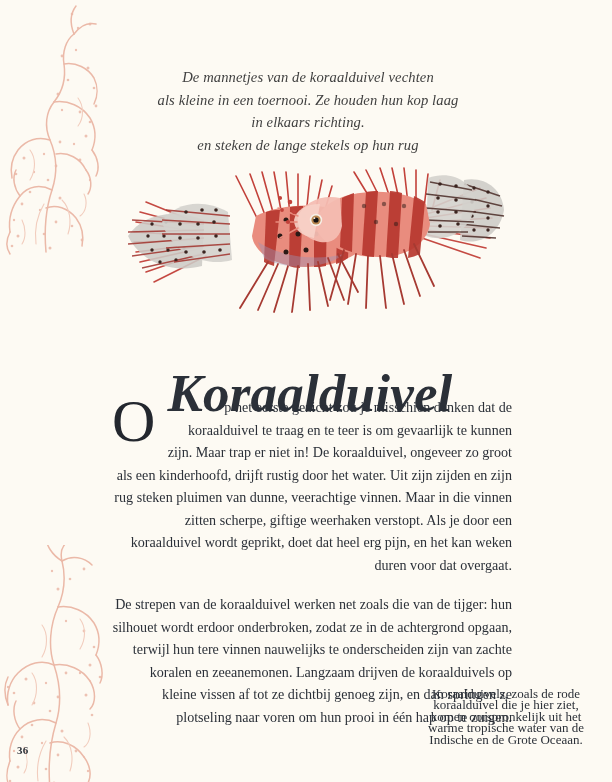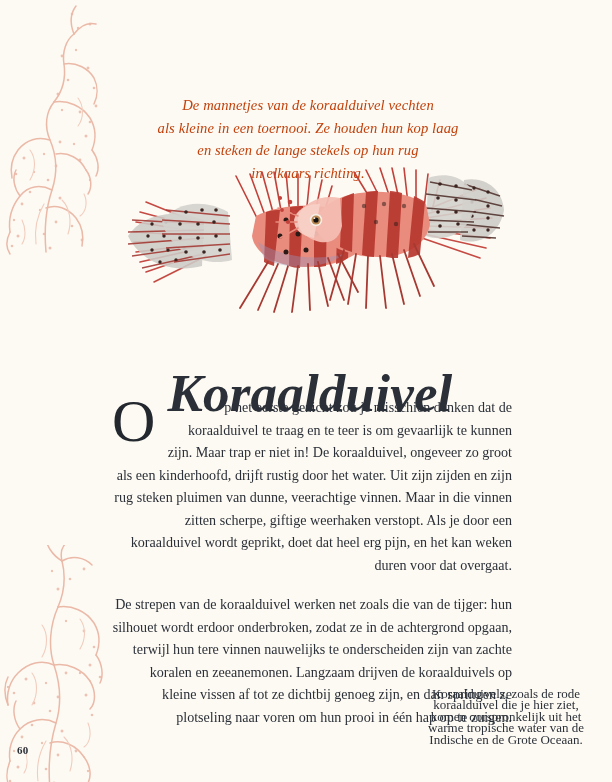--- a/index.html
+++ b/index.html
@@ -31,23 +31,22 @@
   
   #epigraph {
     position: absolute;
     left: 96px;
     top: 66px;
     width: 424px;
     text-align: center;
     font-style: italic;
     font-size: 14.6px;
     line-height: 22.6px;
-    color: #c2410c;
+    color: #404040;
     letter-spacing: 0.1px;
-    margin-top: 28px;
   }
   #epigraph .epi-line { display: block; white-space: nowrap; }
 
   
   #fish-illustration {
     position: absolute;
     left: 108px;
     top: 158px;
     width: 400px;
     height: 160px;
@@ -245,22 +244,22 @@
       <path d="M80 104 C86 94 86 82 80 74"></path>
       <path d="M88 178 C92 188 90 198 84 202"></path>
       <path d="M24 202 C28 212 28 222 24 228"></path>
       <path d="M42 112 C48 102 48 88 42 80"></path>
     </g>
   </svg>
 
   <div id="epigraph">
     <span class="epi-line">De mannetjes van de koraalduivel vechten</span>
     <span class="epi-line">als kleine in een toernooi. Ze houden hun kop laag</span>
+    <span class="epi-line">in elkaars richting.</span>
     <span class="epi-line">en steken de lange stekels op hun rug</span>
-    <span class="epi-line">in elkaars richting.</span>
   </div>
 
   <svg id="fish-illustration" viewBox="0 0 400 160" aria-hidden="true">
 
     <g>
 
       <g stroke="#C2413A" stroke-width="1.6" stroke-linecap="round" fill="none" opacity="0.95">
         <path d="M92 66 L38 44"></path>
           <path d="M92 70 L32 54"></path>
           <path d="M92 74 L28 64"></path>
@@ -510,15 +509,15 @@
 
   <h1 id="article-title">Koraalduivel</h1>
 
   <div id="body-copy">
     <p id="paragraph-intro">Op het eerste gezicht zou je misschien denken dat de koraalduivel te traag en te teer is om gevaarlijk te kunnen zijn. Maar trap er niet in! De koraalduivel, ongeveer zo groot als een kinderhoofd, drijft rustig door het water. Uit zijn zijden en zijn rug steken pluimen van dunne, veerachtige vinnen. Maar in die vinnen zitten scherpe, giftige weerhaken verstopt. Als je door een koraalduivel wordt geprikt, doet dat heel erg pijn, en het kan weken duren voor dat overgaat.</p>
     <p>De strepen van de koraalduivel werken net zoals die van de tijger: hun silhouet wordt erdoor onderbroken, zodat ze in de achtergrond opgaan, terwijl hun tere vinnen nauwelijks te onderscheiden zijn van zachte koralen en zeeanemonen. Langzaam drijven de koraalduivels op kleine vissen af tot ze dichtbij genoeg zijn, en dan springen ze plotseling naar voren om hun prooi in één hap op te zuigen.</p>
   </div>
 
   <div id="photo-caption">Koraalduivels, zoals de rode koraalduivel die je hier ziet, komen oorspronkelijk uit het warme tropische water van de Indische en de Grote Oceaan.</div>
 
-  <div id="page-number">60</div>
+  <div id="page-number">36</div>
 
 </div>
 
 </body></html>

